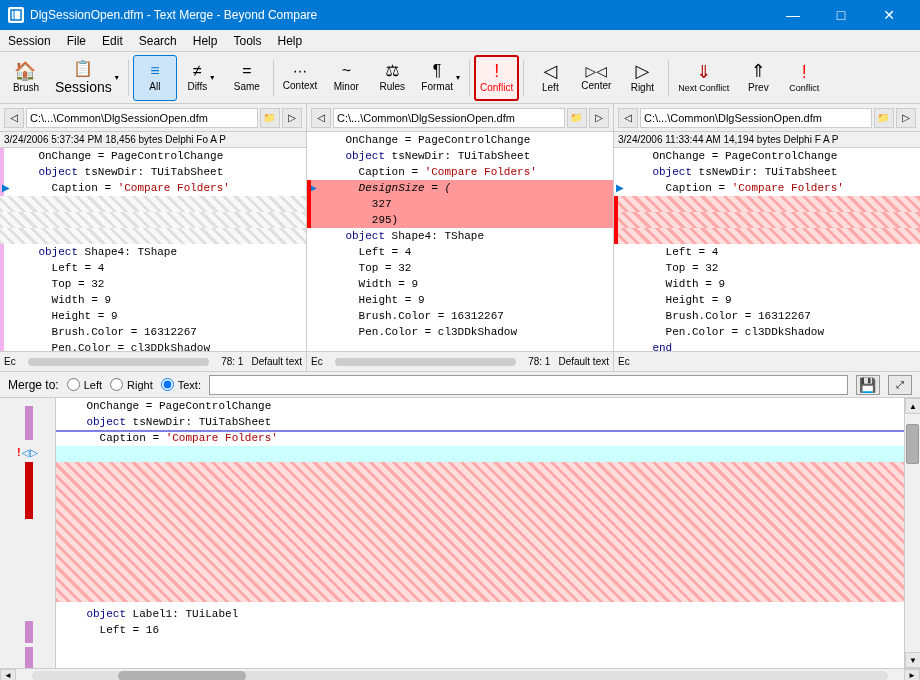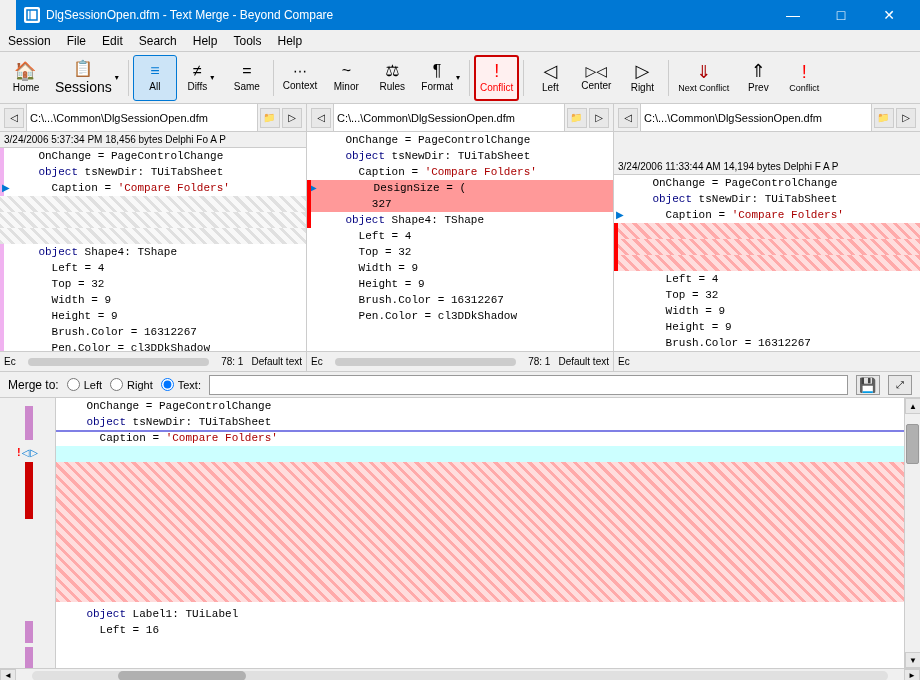--- a/index.html
+++ b/index.html
@@ -7,21 +7,20 @@
     
     
     #titlebar {
       background: #0078d4;
       color: white;
       height: 30px;
       display: flex;
       align-items: center;
       padding: 0 8px;
       justify-content: space-between;
-      margin-left: 16px;
     }
     #titlebar-left { display: flex; align-items: center; gap: 6px; font-size: 12px; }
     #titlebar-icon { width: 16px; height: 16px; background: #fff; border-radius: 2px; display: flex; align-items: center; justify-content: center; }
     #titlebar-icon svg { width: 12px; height: 12px; }
     #titlebar-controls { display: flex; gap: 2px; }
     .titlebar-btn { width: 46px; height: 30px; border: none; background: transparent; color: white; cursor: pointer; font-size: 14px; display: flex; align-items: center; justify-content: center; }
 
     
     #menubar {
       background: #f0f0f0;
@@ -84,21 +83,21 @@
       padding: 2px 4px;
       gap: 2px;
     }
     .filebar:last-child { border-right: none; }
     .filebar input {
       flex: 1;
       font-size: 11px;
       border: 1px solid #ccc;
       padding: 1px 3px;
       background: white;
-      height: 29px;
+      height: 20px;
     }
     .filebar-btn {
       width: 20px;
       height: 20px;
       border: 1px solid #ccc;
       background: #e8e8e8;
       cursor: pointer;
       display: flex;
       align-items: center;
       justify-content: center;
@@ -345,21 +344,21 @@
   <div class="menu-item">Edit</div>
   <div class="menu-item">Search</div>
   <div class="menu-item">Help</div>
   <div class="menu-item">Tools</div>
   <div class="menu-item">Help</div>
 </div>
 
 <div id="toolbar">
   <div class="tb-btn">
     <div class="icon">🏠</div>
-    <span>Home</span>
+    <span>Brush</span>
   </div>
   <div class="tb-btn" style="flex-direction:row;gap:2px;">
     <div style="display:flex;flex-direction:column;align-items:center;gap:2px;">
       <div class="icon" style="font-size:16px;">📋</div>
       <span style="font-size:14px;">Sessions</span>
     </div>
     <span class="tb-arrow">▾</span>
   </div>
   <div class="tb-sep"></div>
   <div class="tb-btn active">
@@ -484,42 +483,43 @@
 
     <div style="position:absolute;left:2px;top:50px;width:10px;height:10px;color:#0078d4;font-size:10px;">▶</div>
   </div>
 
   <div class="diff-panel" style="position:relative;">
     <div class="diff-content" style="position:relative;">
       <div style="position:absolute;left:0;top:48px;width:4px;height:48px;background:red;z-index:1;"></div>
       <div class="diff-line normal" style="padding-left:12px;">    OnChange = PageControlChange</div>
       <div class="diff-line normal" style="padding-left:12px;">    <span class="keyword">object</span> tsNewDir: TUiTabSheet</div>
       <div class="diff-line normal" style="padding-left:12px;">      Caption = <span class="string-val">'Compare Folders'</span></div>
-      <div class="diff-line changed" style="padding-left:27px;background:#ff9999;">      DesignSize = (</div>
+      <div class="diff-line changed" style="padding-left:12px;background:#ff9999;font-style:italic;">      DesignSize = (</div>
       <div class="diff-line changed" style="padding-left:12px;background:#ff9999;">        327</div>
+      <div class="diff-line changed" style="padding-left:12px;background:#ff9999;">        295)</div>
       <div class="diff-line normal" style="padding-left:12px;"></div>
       <div class="diff-line normal" style="padding-left:12px;">    <span class="keyword">object</span> Shape4: TShape</div>
       <div class="diff-line normal" style="padding-left:12px;">      Left = 4</div>
       <div class="diff-line normal" style="padding-left:12px;">      Top = 32</div>
       <div class="diff-line normal" style="padding-left:12px;">      Width = 9</div>
       <div class="diff-line normal" style="padding-left:12px;">      Height = 9</div>
       <div class="diff-line normal" style="padding-left:12px;">      Brush.Color = 16312267</div>
       <div class="diff-line normal" style="padding-left:12px;">      Pen.Color = cl3DDkShadow</div>
 
     </div>
     <div class="diff-footer">
       <span>Ec</span>
       <div class="scroll-thumb"></div>
       <span>78: 1</span>
       <span>Default text</span>
     </div>
     <div style="position:absolute;left:2px;top:50px;width:10px;height:10px;color:#0078d4;font-size:10px;">▶</div>
   </div>
 
-  <div class="diff-panel" style="position:relative;margin-top:27px;">
+  <div class="diff-panel" style="position:relative;">
     <div class="diff-header">
       <span>3/24/2006 11:33:44 AM    14,194 bytes    Delphi F    A    P</span>
     </div>
     <div class="diff-content" style="position:relative;">
       <div style="position:absolute;left:0;top:48px;width:4px;height:48px;background:red;z-index:1;"></div>
       <div class="diff-line normal" style="padding-left:12px;">    OnChange = PageControlChange</div>
       <div class="diff-line normal" style="padding-left:12px;">    <span class="keyword">object</span> tsNewDir: TUiTabSheet</div>
       <div class="diff-line normal" style="padding-left:12px;">      Caption = <span class="string-val">'Compare Folders'</span></div>
       <div class="diff-line hatch-pink" style="padding-left:12px;height:16px;"></div>
       <div class="diff-line hatch-pink" style="padding-left:12px;height:16px;"></div>

